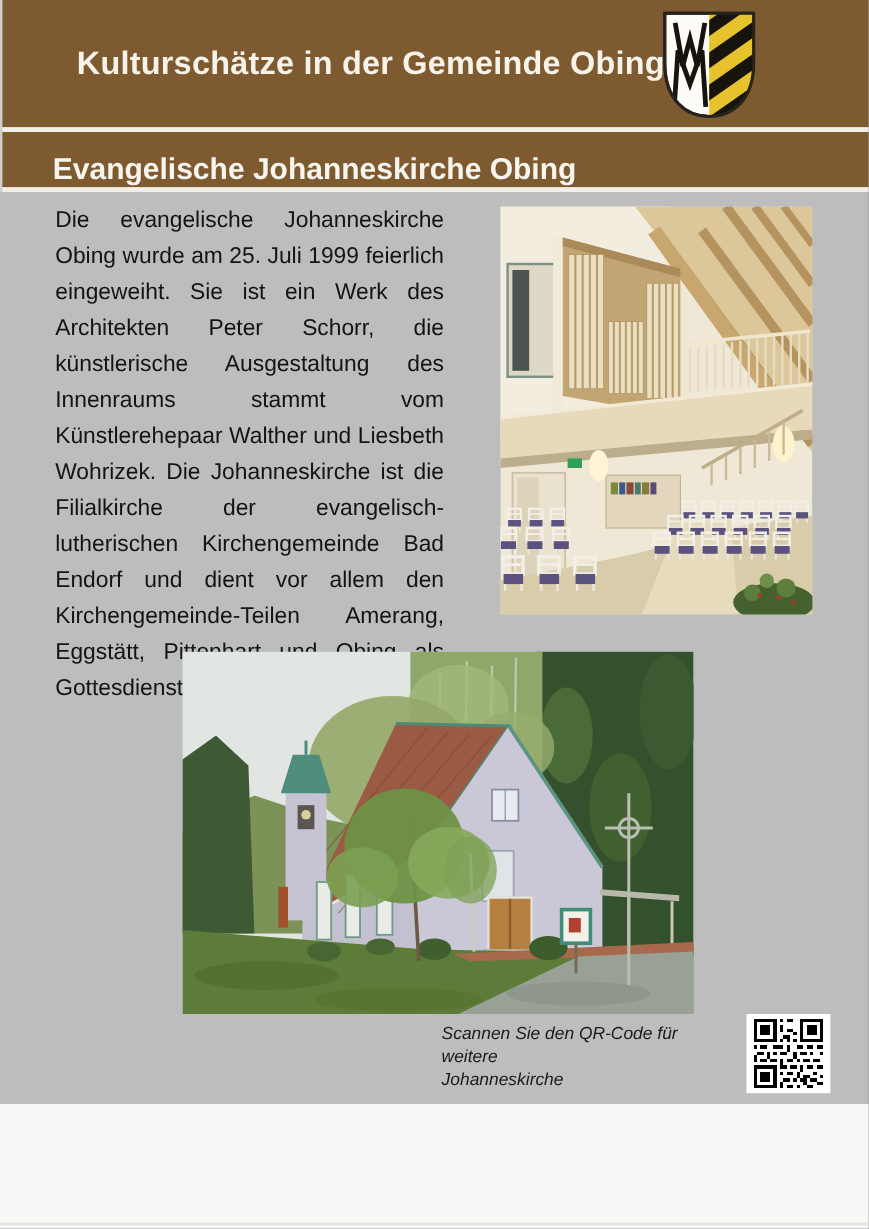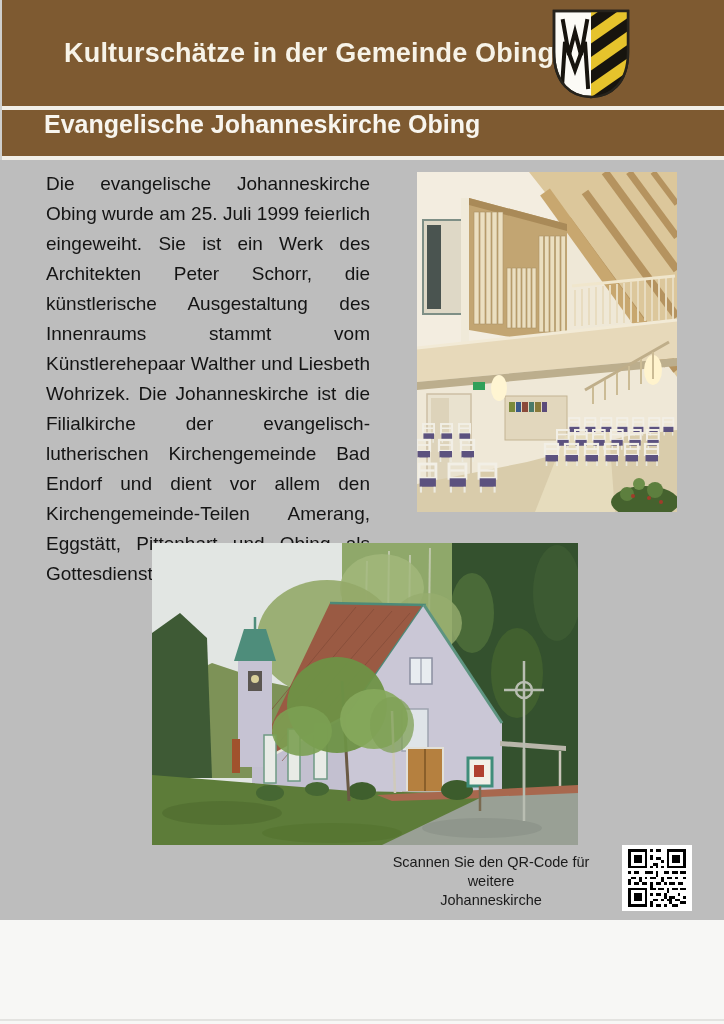--- a/index.html
+++ b/index.html
@@ -6,34 +6,34 @@
   *{box-sizing:border-box;}
   .poster{position:relative;width:724px;height:1024px;background:#bdbdbd;
           font-family:"Liberation Sans",sans-serif;overflow:hidden;margin:0 auto;}
   
   .hdr{position:absolute;left:0;top:0;width:724px;height:106px;background:#7e5a31;}
   .hdr-title{position:absolute;left:64px;top:0;height:106px;display:flex;align-items:center;
              color:#f7f3e8;font-size:27px;font-weight:bold;letter-spacing:.2px;}
   .crest{position:absolute;left:549px;top:8px;}
   .sep1{position:absolute;left:0;top:106px;width:724px;height:4px;background:#f2efe8;}
   .sub{position:absolute;left:0;top:110px;width:724px;height:46px;background:#7e5a31;
-       display:flex;align-items:flex-start;}
+       display:flex;align-items:flex-end;}
   .sub-title{margin-left:44px;color:#f8f5ee;font-size:25px;font-weight:bold;}
   .sep2{position:absolute;left:0;top:156px;width:724px;height:4px;background:#f2efe8;}
   .left-edge{position:absolute;left:0;top:0;width:2px;height:160px;background:#cfcfcd;}
   
   .article{position:absolute;left:46px;top:169px;width:324px;font-size:19px;line-height:30px;
            color:#141414;text-align:justify;margin:0;}
   
   .ph-int{position:absolute;left:417px;top:172px;width:260px;height:340px;}
   .ph-ext{position:absolute;left:152px;top:543px;width:426px;height:302px;}
   .ph-int svg,.ph-ext svg{display:block;}
   
-  .qr-cap{position:absolute;left:368px;top:853px;width:246px;text-align:center;
-          font-size:14.5px;line-height:19px;color:#1a1a1a;}
+  .qr-cap{position:absolute;left:368px;top:853px;width:246px;text-align:left;
+          font-style:italic;font-size:14.5px;line-height:19px;color:#1a1a1a;}
   .qr{position:absolute;left:622px;top:845px;width:70px;height:66px;background:#fff;padding:4px;}
   .qr svg{display:block;width:62px;height:58px;}
   
   .ftr{position:absolute;left:0;top:920px;width:724px;height:104px;background:#f7f7f5;}
   .btm-line{position:absolute;left:0;top:1019px;width:724px;height:2px;background:#e3e3e0;}
 </style>
 </head>
 <body>
 
 <div class="poster">

